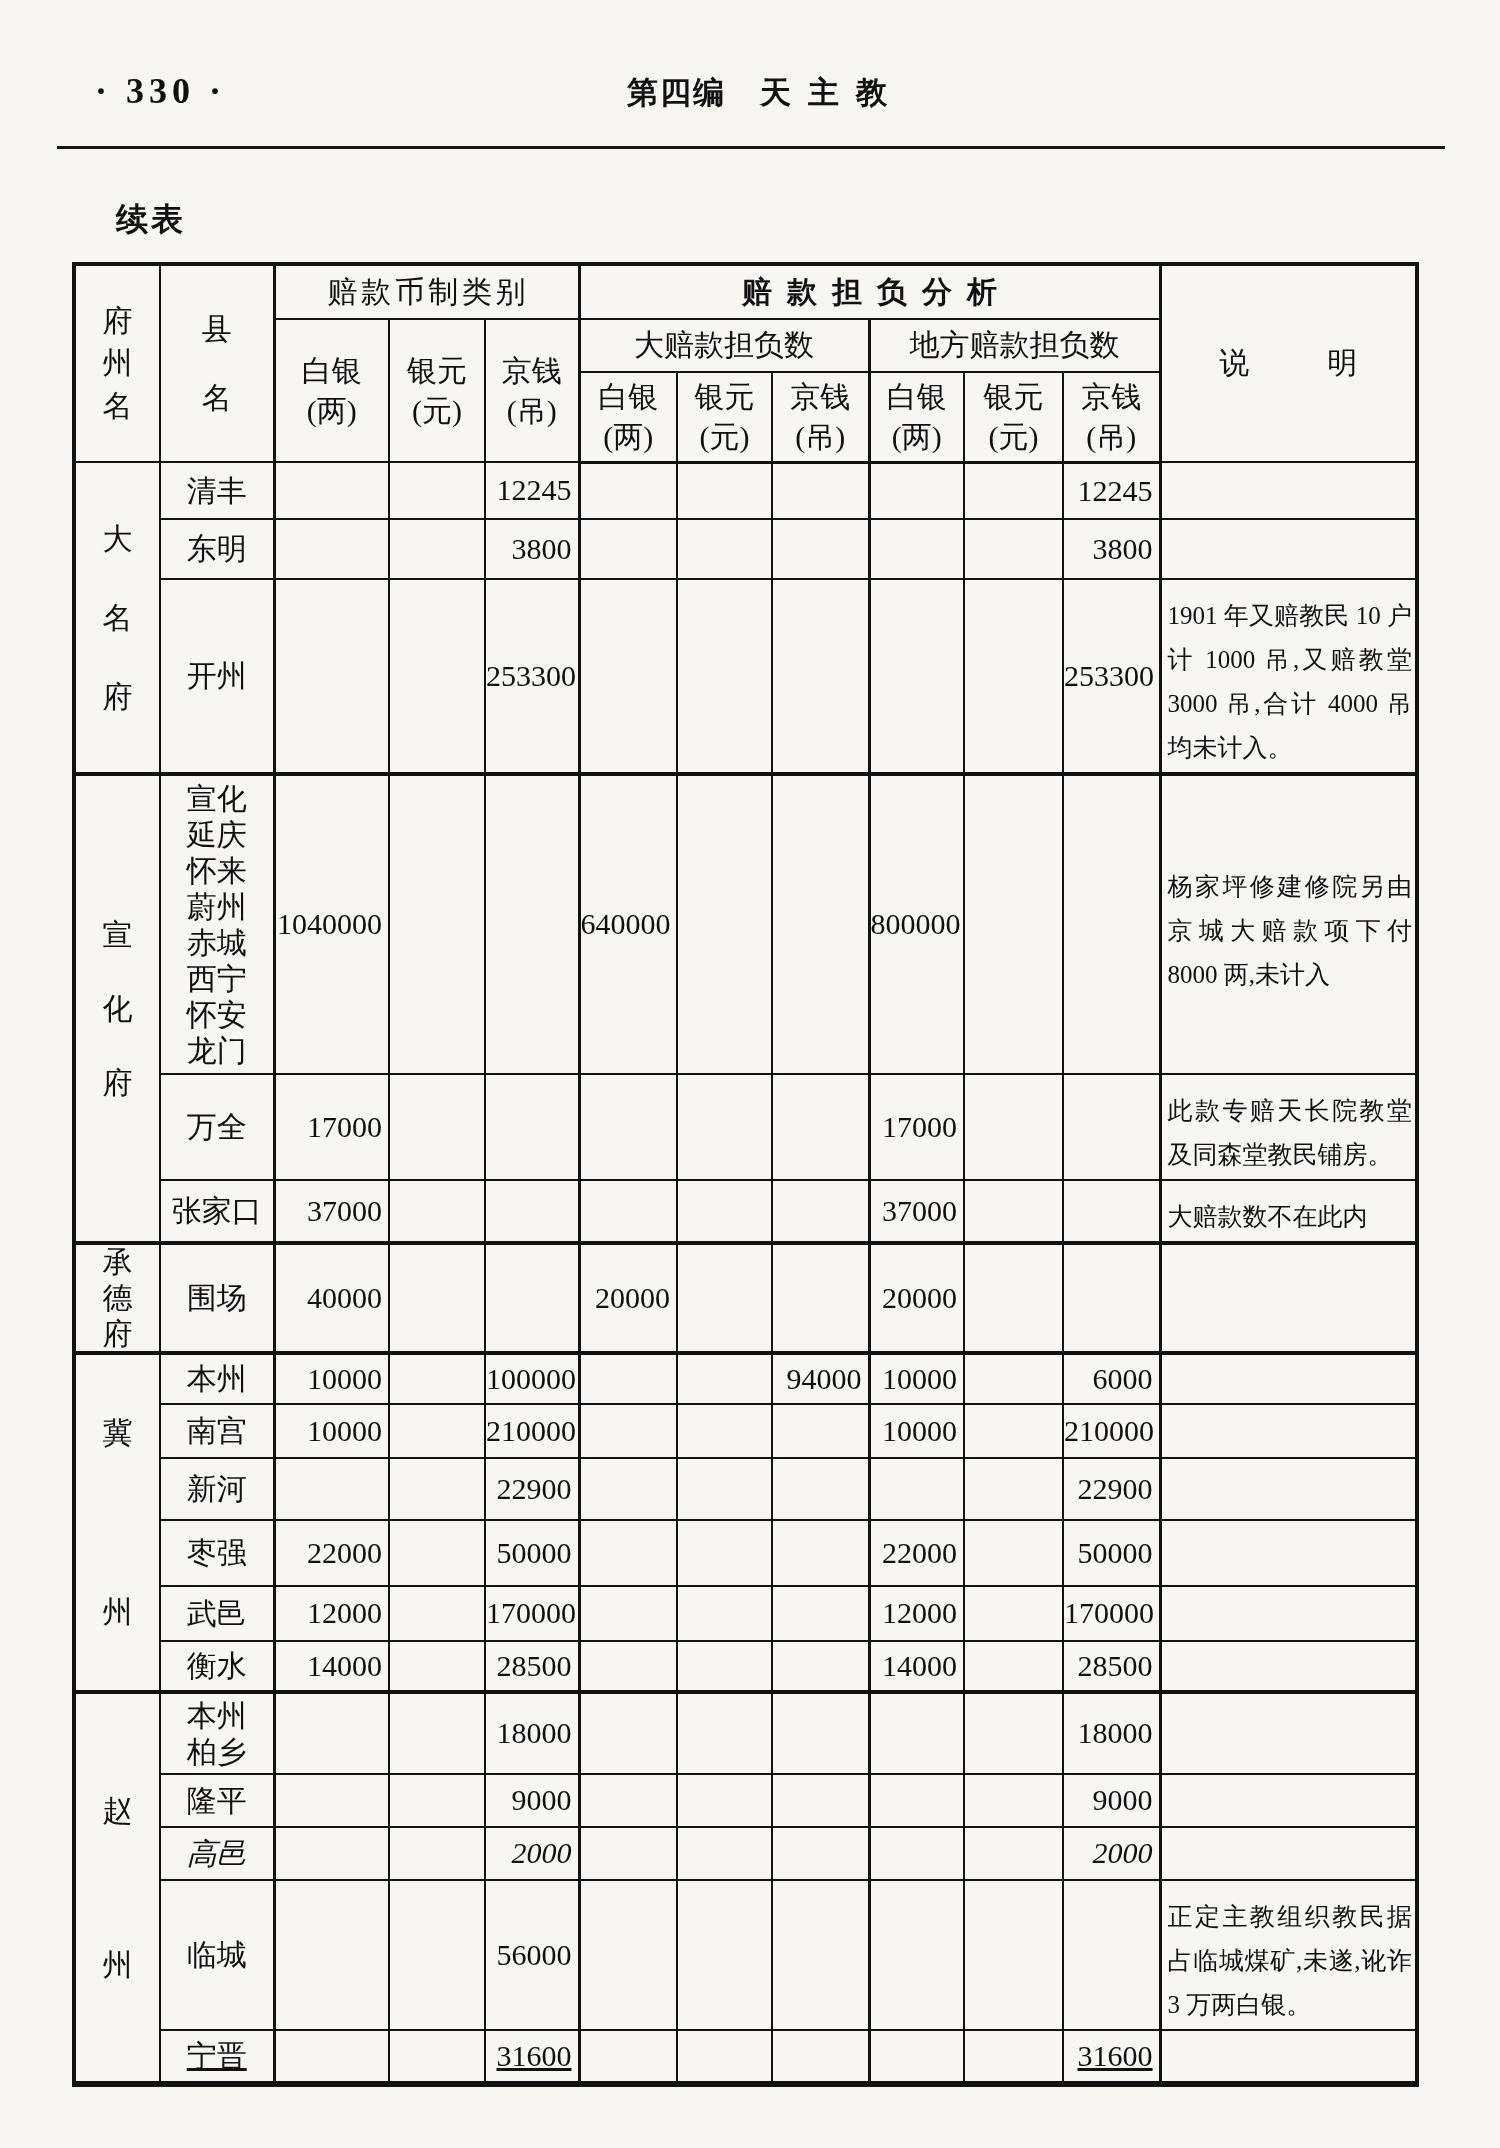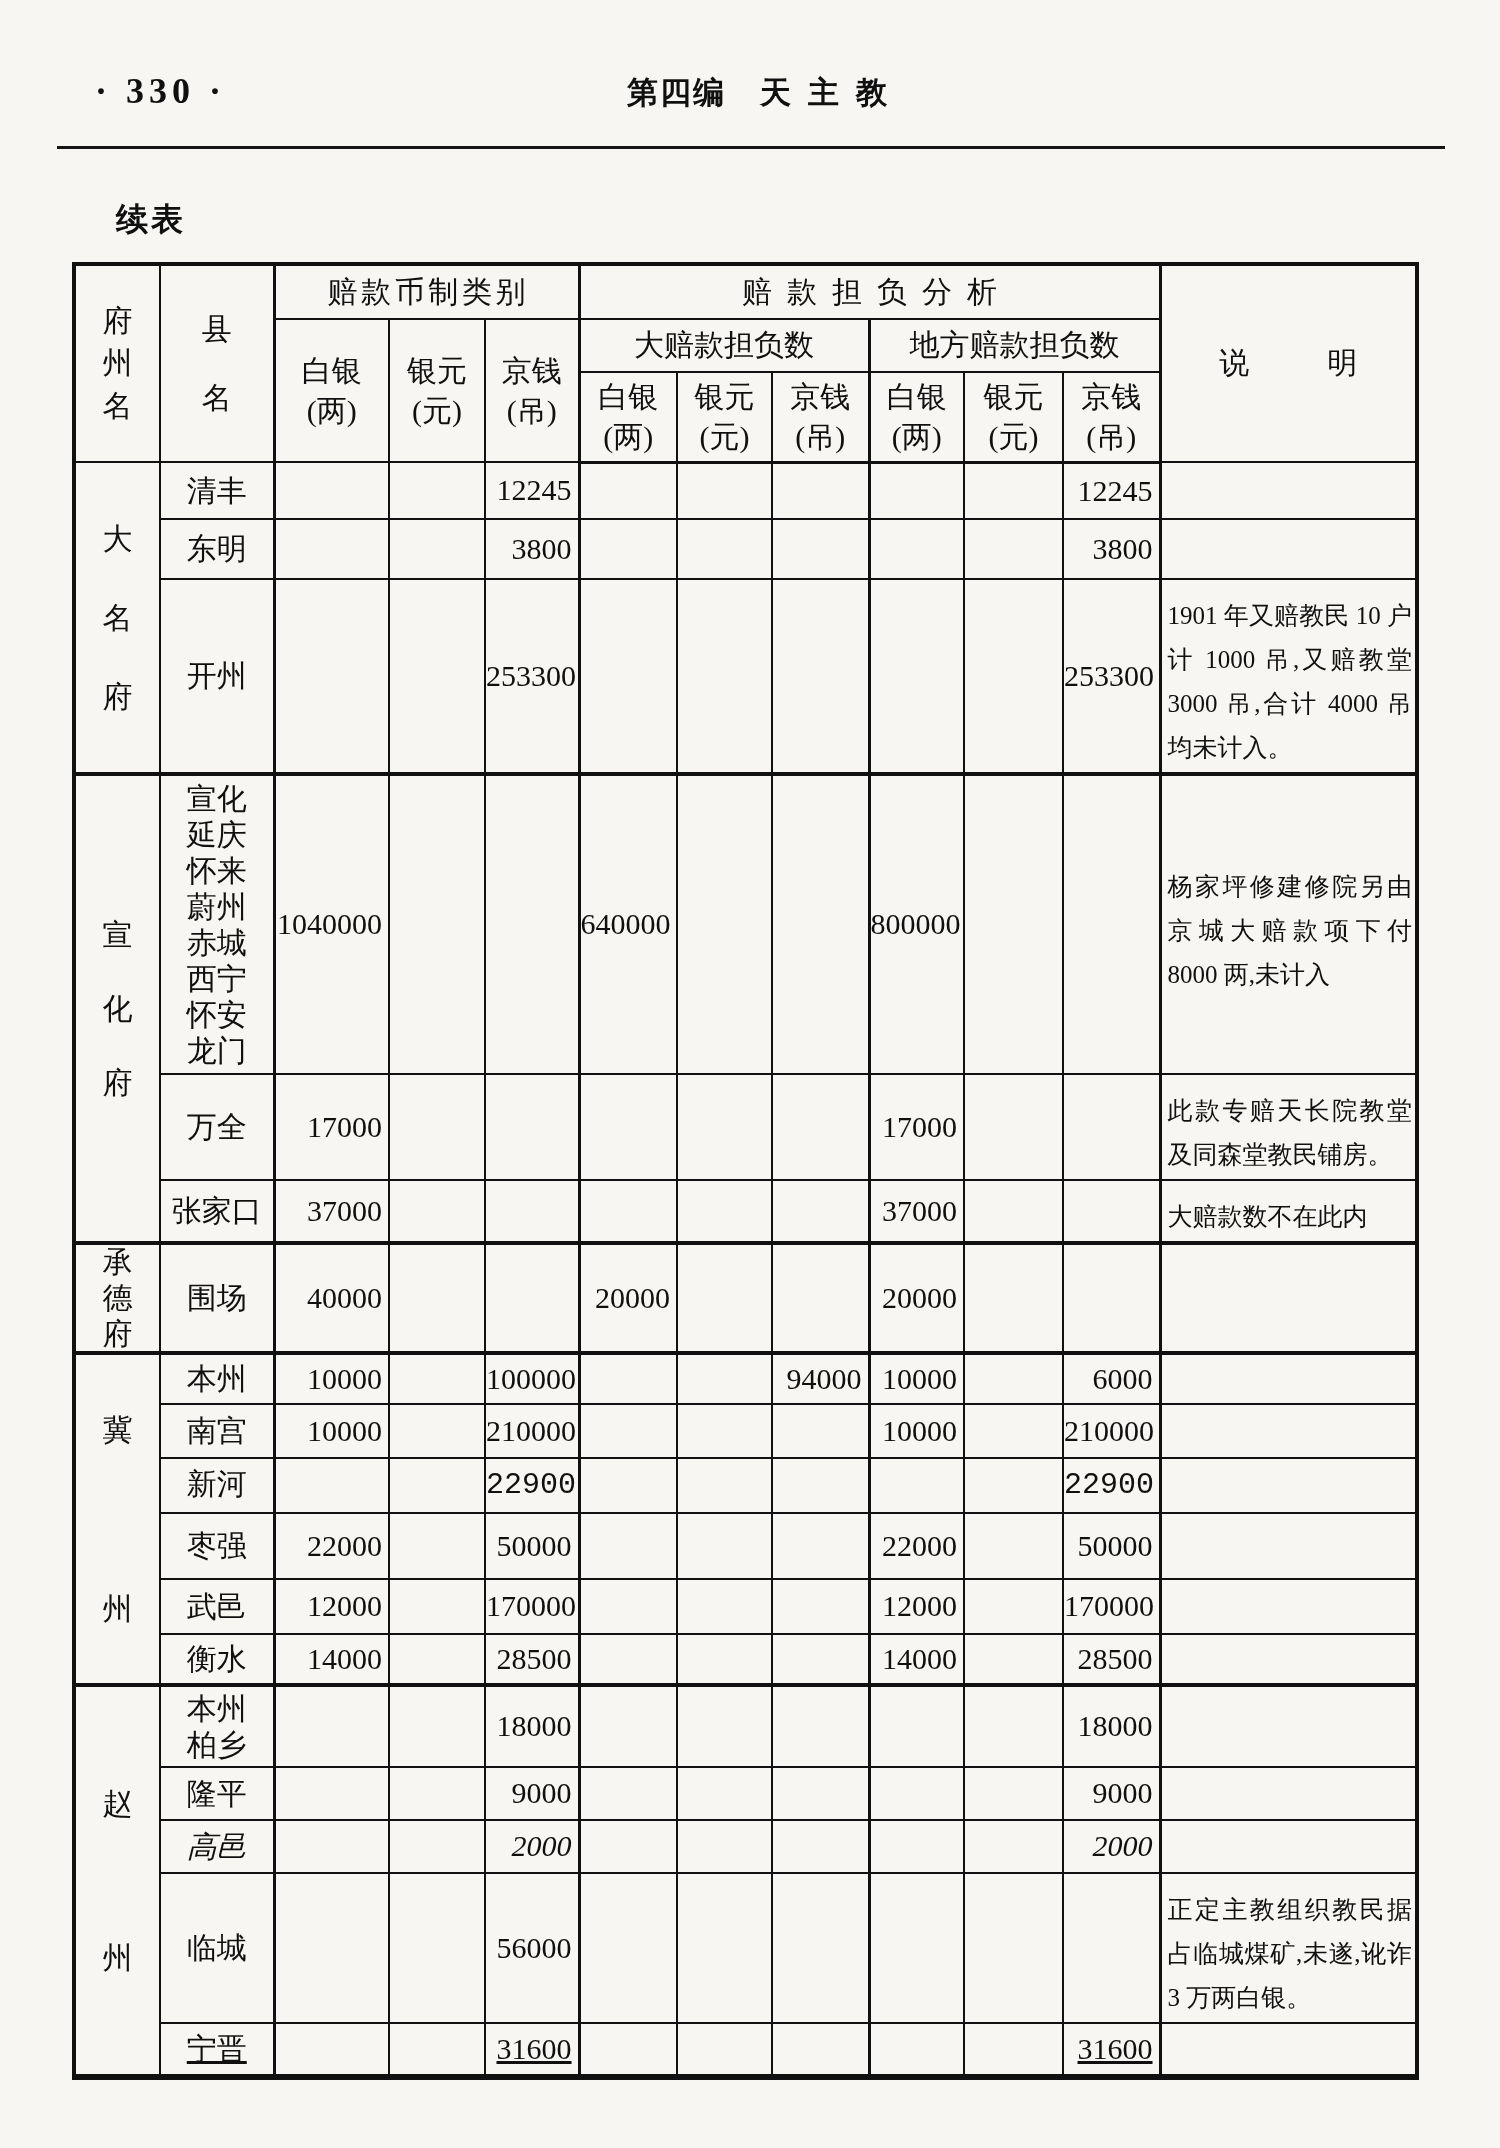--- a/index.html
+++ b/index.html
@@ -28,21 +28,21 @@
         font-weight:normal;font-size:30px;line-height:1.15;
         text-align:center;vertical-align:middle;}
   .bl3{border-left-width:3px;}
   thead tr:last-child th{border-bottom-width:3px;}
   tr.sec-top td{border-top-width:4px;}
   .unit-hd div{line-height:40px;}
   .vstack{display:flex;flex-direction:column;align-items:center;justify-content:center;}
   .gap-sm{gap:8px;}
   .gap-lg{gap:34px;}
   .spread{letter-spacing:2.6em;margin-right:-2.6em;}
-  .spread-sm{letter-spacing:0.5em;margin-right:-0.5em;}
+  .spread-sm{letter-spacing:0.5em;margin-right:-0.5em;font-weight:bold;}
   .spread-xs{letter-spacing:0.12em;margin-right:-0.12em;}
   td.num{text-align:right;padding-right:6px;font-size:30px;}
   td.county div{line-height:36px;}
   td.note{
     text-align:justify;vertical-align:middle;
     font-size:25px;line-height:44px;padding:14px 3px 2px 6px;
   }
   td.pref .vstack div{line-height:34px;}
 </style>
 </head>
@@ -298,21 +298,21 @@
         <td class="num"></td>
         <td class="num">210000</td>
         <td class="num bl3"></td>
         <td class="num"></td>
         <td class="num"></td>
         <td class="num bl3">10000</td>
         <td class="num"></td>
         <td class="num">210000</td>
         <td class="note bl3"></td>
       </tr>
-      <tr style="height: 55px; font-family: Liberation Mono, monospace;">
+      <tr style="height: 62px;">
         <td class="county">
           <div>新河</div>
         </td>
         <td class="num bl3"></td>
         <td class="num"></td>
         <td class="num">22900</td>
         <td class="num bl3"></td>
         <td class="num"></td>
         <td class="num"></td>
         <td class="num bl3"></td>

